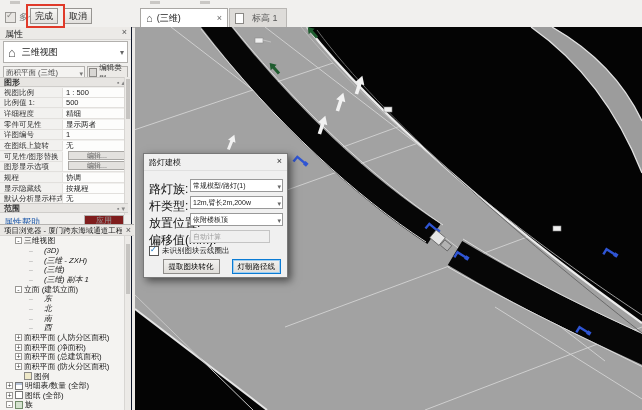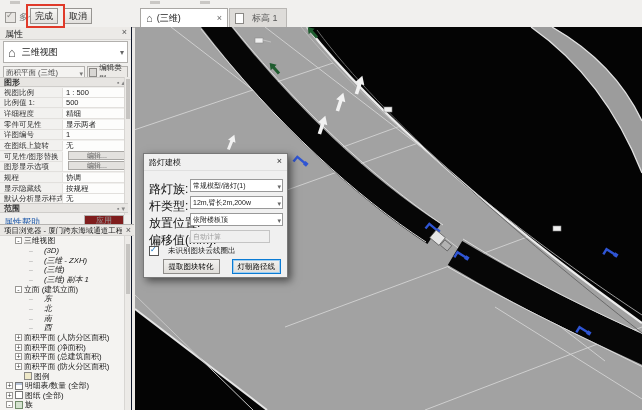--- a/index.html
+++ b/index.html
@@ -83,21 +83,21 @@
   .dlg{position:absolute;left:8px;top:126px;width:145px;height:125px;background:#f0f0f0;border:1px solid #787878;box-shadow:3px 3px 8px rgba(0,0,0,.55);z-index:20;box-sizing:border-box;}
   .dlg .dtitle{position:absolute;left:0;top:0;width:100%;height:16px;border-bottom:1px solid #e0e0e0;}
   .dlg .dtitle .t{position:absolute;left:5px;top:3px;font-size:8px;color:#111;}
   .dlg .dtitle .x{position:absolute;right:5px;top:2px;font-size:9px;color:#333;}
   .dfields{position:absolute;left:0;top:24px;width:100%;}
   .dfield{position:relative;height:17px;}
   .dlabel{position:absolute;left:5px;top:3px;font-size:12px;color:#111;}
   .dctrl{position:absolute;left:46px;top:1px;width:93px;height:13px;background:#fff;border:1px solid #999;box-sizing:border-box;font-size:7px;line-height:11px;padding:0 8px 0 2px;white-space:nowrap;overflow:hidden;}
   .dctrl .darrow{position:absolute;right:1px;top:1px;font-size:7px;color:#666;}
   .dfield[data-type="input"] .dctrl{background:#efefef;border-color:#c4c4c4;color:#9a9a9a;width:80px;}
-  .dchkrow{position:absolute;left:5px;top:92px;display:flex;align-items:center;gap:9px;font-size:7.5px;}
+  .dchkrow{position:absolute;left:5px;top:92px;display:flex;align-items:center;gap:3px;font-size:7.5px;}
   .dchk{width:8px;height:8px;border:1px solid #555;background:#fff;position:relative;}
   .dchk::after{content:"✓";position:absolute;left:0px;top:-2px;font-size:8px;color:#0a6fc2;}
   .dbtns{position:absolute;right:6px;top:105px;display:flex;gap:12px;}
   .dbtn{height:15px;background:linear-gradient(#f2f1ef,#e0deda);border:1px solid #8f8d8a;font-size:7.5px;padding:0 5px;font-family:inherit;}
   .dbtn.focused{border:1px solid #0a7bd4;box-shadow:0 0 0 1px #9ecdf0 inset;text-align:right;}
 </style>
 </head>
 <body>
 
 <div class="app">

